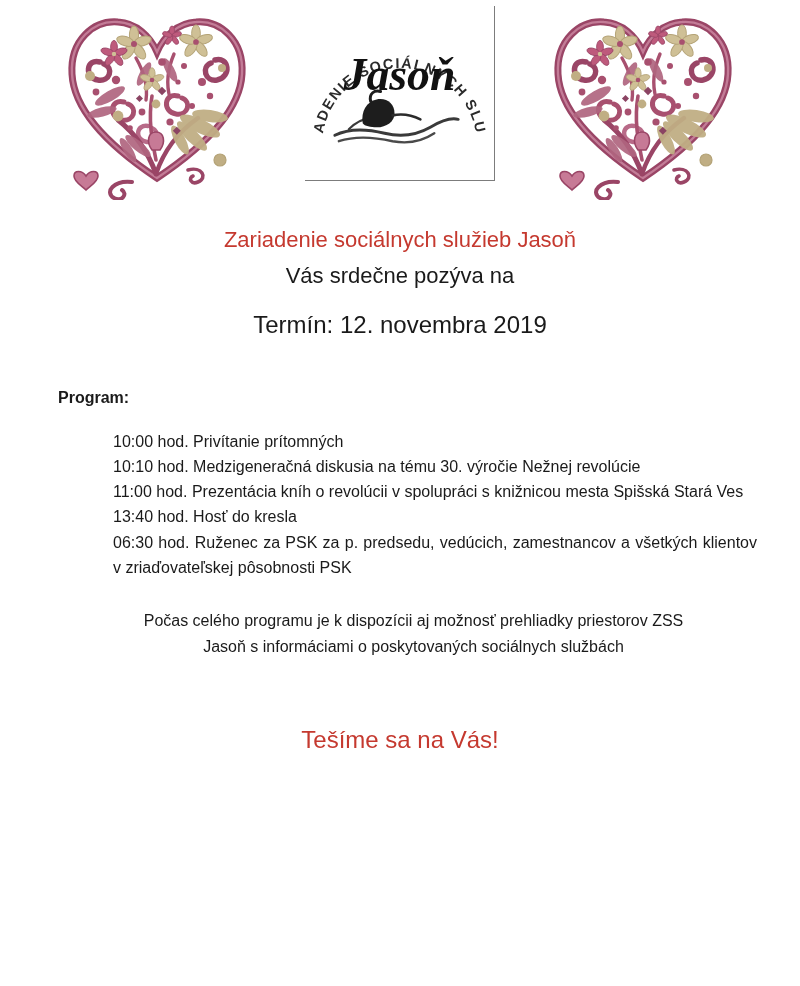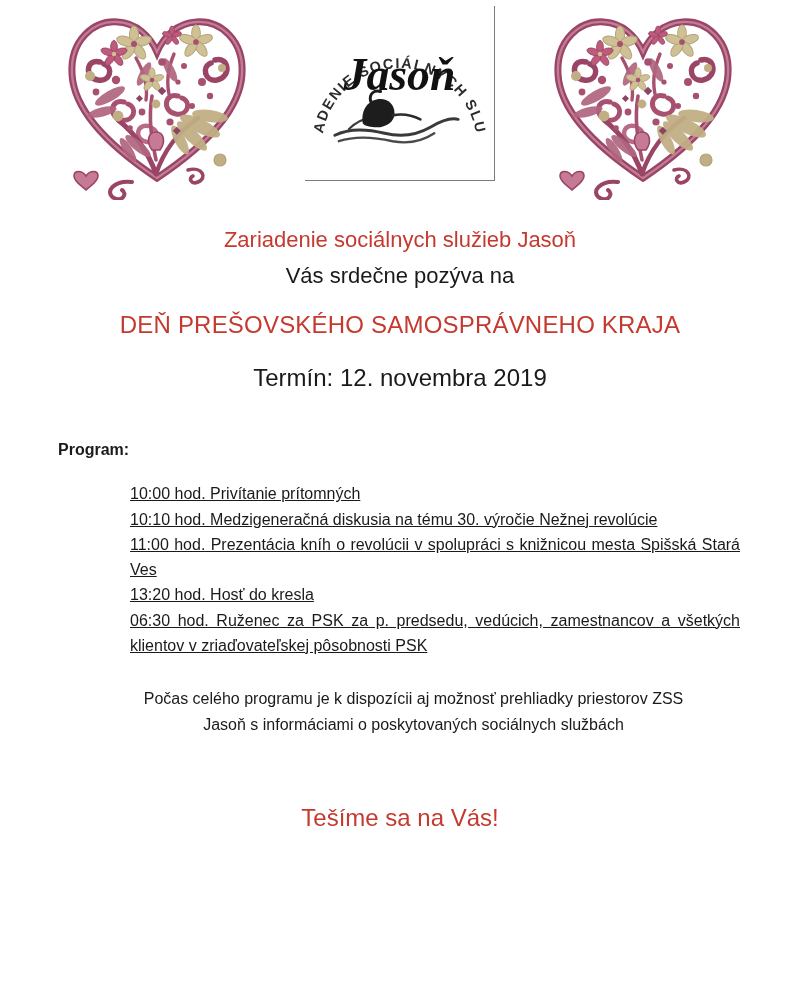--- a/index.html
+++ b/index.html
@@ -84,24 +84,23 @@
   .program {
     margin-top: 46px;
     padding: 0 35px 0 58px;
   }
   .program-title {
     font-weight: bold;
     font-size: 16px;
     margin: 0 0 22px 0;
   }
   .program-list {
-    margin: 17px;
+    margin: 0;
     padding: 0 8px 0 55px;
     list-style: none;
-    text-decoration: underline;
   }
   .program-item {
     font-size: 16px;
     line-height: 1.58;
     text-align: justify;
     margin: 0;
   }
   .closing {
     margin: 28px 0 0 0;
     padding: 0 62px 0 66px;
@@ -281,29 +280,28 @@
   <div class="heart-wrap">
     <svg viewBox="0 0 210 200" xmlns="http://www.w3.org/2000/svg">
       <use href="#heartArt"></use>
     </svg>
   </div>
 </div>
 
 <div class="invite">
   <p class="line l-org">Zariadenie sociálnych služieb Jasoň</p>
   <p class="line l-sub">Vás srdečne pozýva na</p>
-  <p class="line l-event">DEŇ PREŠOVSKÉHO SAMOSPRÁVNEHO KRAJA</p>
   <p class="line l-info">Termín: 12. novembra 2019</p>
 </div>
 
 <div class="program">
   <p class="program-title">Program:</p>
   <ul class="program-list">
     <li class="program-item">10:00 hod. Privítanie prítomných</li>
     <li class="program-item">10:10 hod. Medzigeneračná diskusia na tému 30. výročie Nežnej revolúcie</li>
     <li class="program-item">11:00 hod. Prezentácia kníh o revolúcii v spolupráci s knižnicou mesta Spišská Stará Ves</li>
-    <li class="program-item">13:20 hod. Hosť do kresla</li>
+    <li class="program-item">13:40 hod. Hosť do kresla</li>
     <li class="program-item">06:30 hod. Ruženec za PSK za p. predsedu, vedúcich, zamestnancov a všetkých klientov v zriaďovateľskej pôsobnosti PSK</li>
   </ul>
   <p class="closing">Počas celého programu je k dispozícii aj možnosť prehliadky priestorov ZSS Jasoň s informáciami o poskytovaných sociálnych službách</p>
 </div>
 
 <div class="outro">Tešíme sa na Vás!</div>
 
 </body></html>

